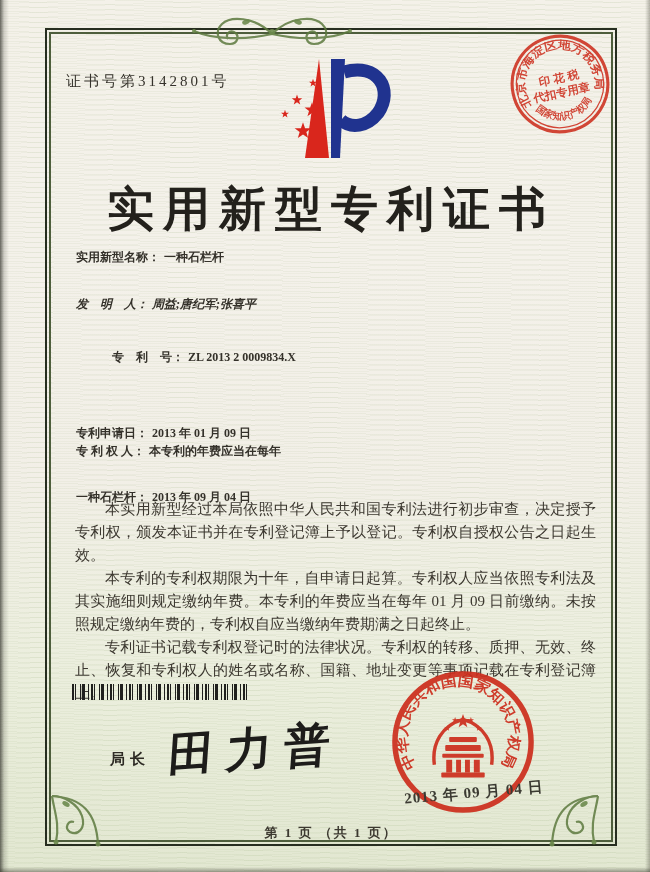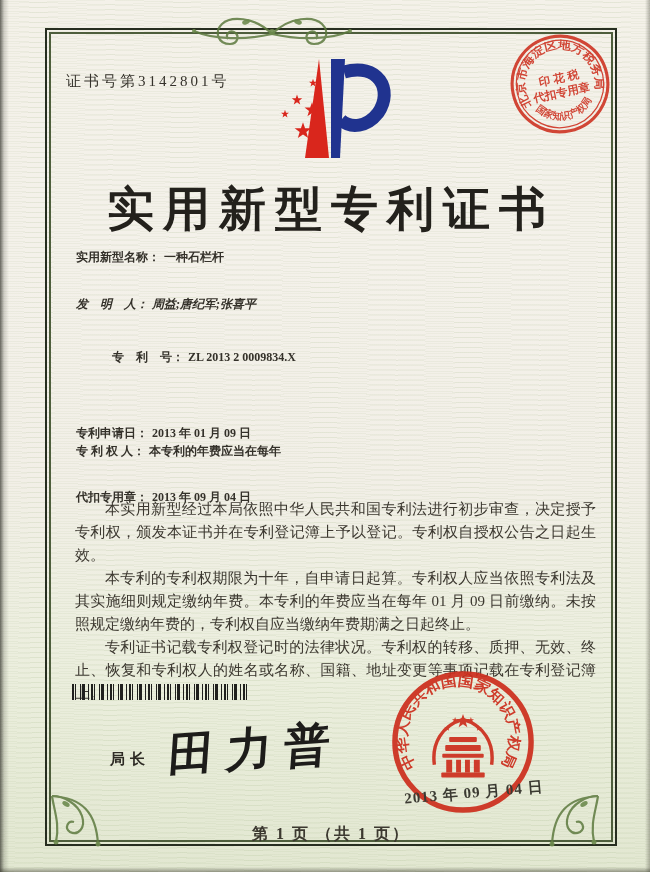--- a/index.html
+++ b/index.html
@@ -91,21 +91,21 @@
   .seal-date{
     position:absolute; left:404px; top:783px; width:150px;
     font-size:15px; font-weight:700; color:#3b3a32;
     letter-spacing:1px; transform:rotate(-5deg); white-space:nowrap;
   }
   .tax-seal{ position:absolute; left:508px; top:32px; width:104px; height:104px;
     transform:rotate(-12deg); opacity:0.88; }
 
   .footer{
     position:absolute; left:45px; right:33px; top:824px;
-    text-align:center; font-size:16px; letter-spacing:2px; color:#3c3930; font-weight:600;
+    text-align:center; font-size:13px; letter-spacing:2px; color:#3c3930; font-weight:600;
   }
 
   .seal-arc{ font-size:14.5px; font-weight:700; fill:#cd2f1e;
     font-family:"Liberation Sans","DejaVu Sans",sans-serif; }
   .tax-arc{ font-size:10.5px; font-weight:700; fill:#cd2f1e;
     font-family:"Liberation Sans","DejaVu Sans",sans-serif; }
   .tax-center{ font-size:11px; font-weight:700; fill:#cd2f1e; text-anchor:middle;
     font-family:"Liberation Sans","DejaVu Sans",sans-serif; }
 </style>
 </head>
@@ -196,21 +196,21 @@
     <div class="frow">
       <span class="lab">专　利　号：</span><span class="val">ZL 2013 2 0009834.X</span>
     </div>
     <div class="frow">
       <span class="lab">专利申请日：</span><span class="val">2013 年 01 月 09 日</span>
     </div>
     <div class="frow">
       <span class="lab">专 利 权 人：</span><span class="val">本专利的年费应当在每年</span>
     </div>
     <div class="frow">
-      <span class="lab">代扣专用章：</span><span class="val">2013 年 09 月 04 日</span>
+      <span class="lab">一种石栏杆：</span><span class="val">2013 年 09 月 04 日</span>
     </div>
   </div>
 
   <div class="body-text">
     <p>本实用新型经过本局依照中华人民共和国专利法进行初步审查，决定授予专利权，颁发本证书并在专利登记簿上予以登记。专利权自授权公告之日起生效。</p>
     <p>本专利的专利权期限为十年，自申请日起算。专利权人应当依照专利法及其实施细则规定缴纳年费。本专利的年费应当在每年 01 月 09 日前缴纳。未按照规定缴纳年费的，专利权自应当缴纳年费期满之日起终止。</p>
     <p>专利证书记载专利权登记时的法律状况。专利权的转移、质押、无效、终止、恢复和专利权人的姓名或名称、国籍、地址变更等事项记载在专利登记簿上。</p>
   </div>
 
   <div class="barcode"></div>

